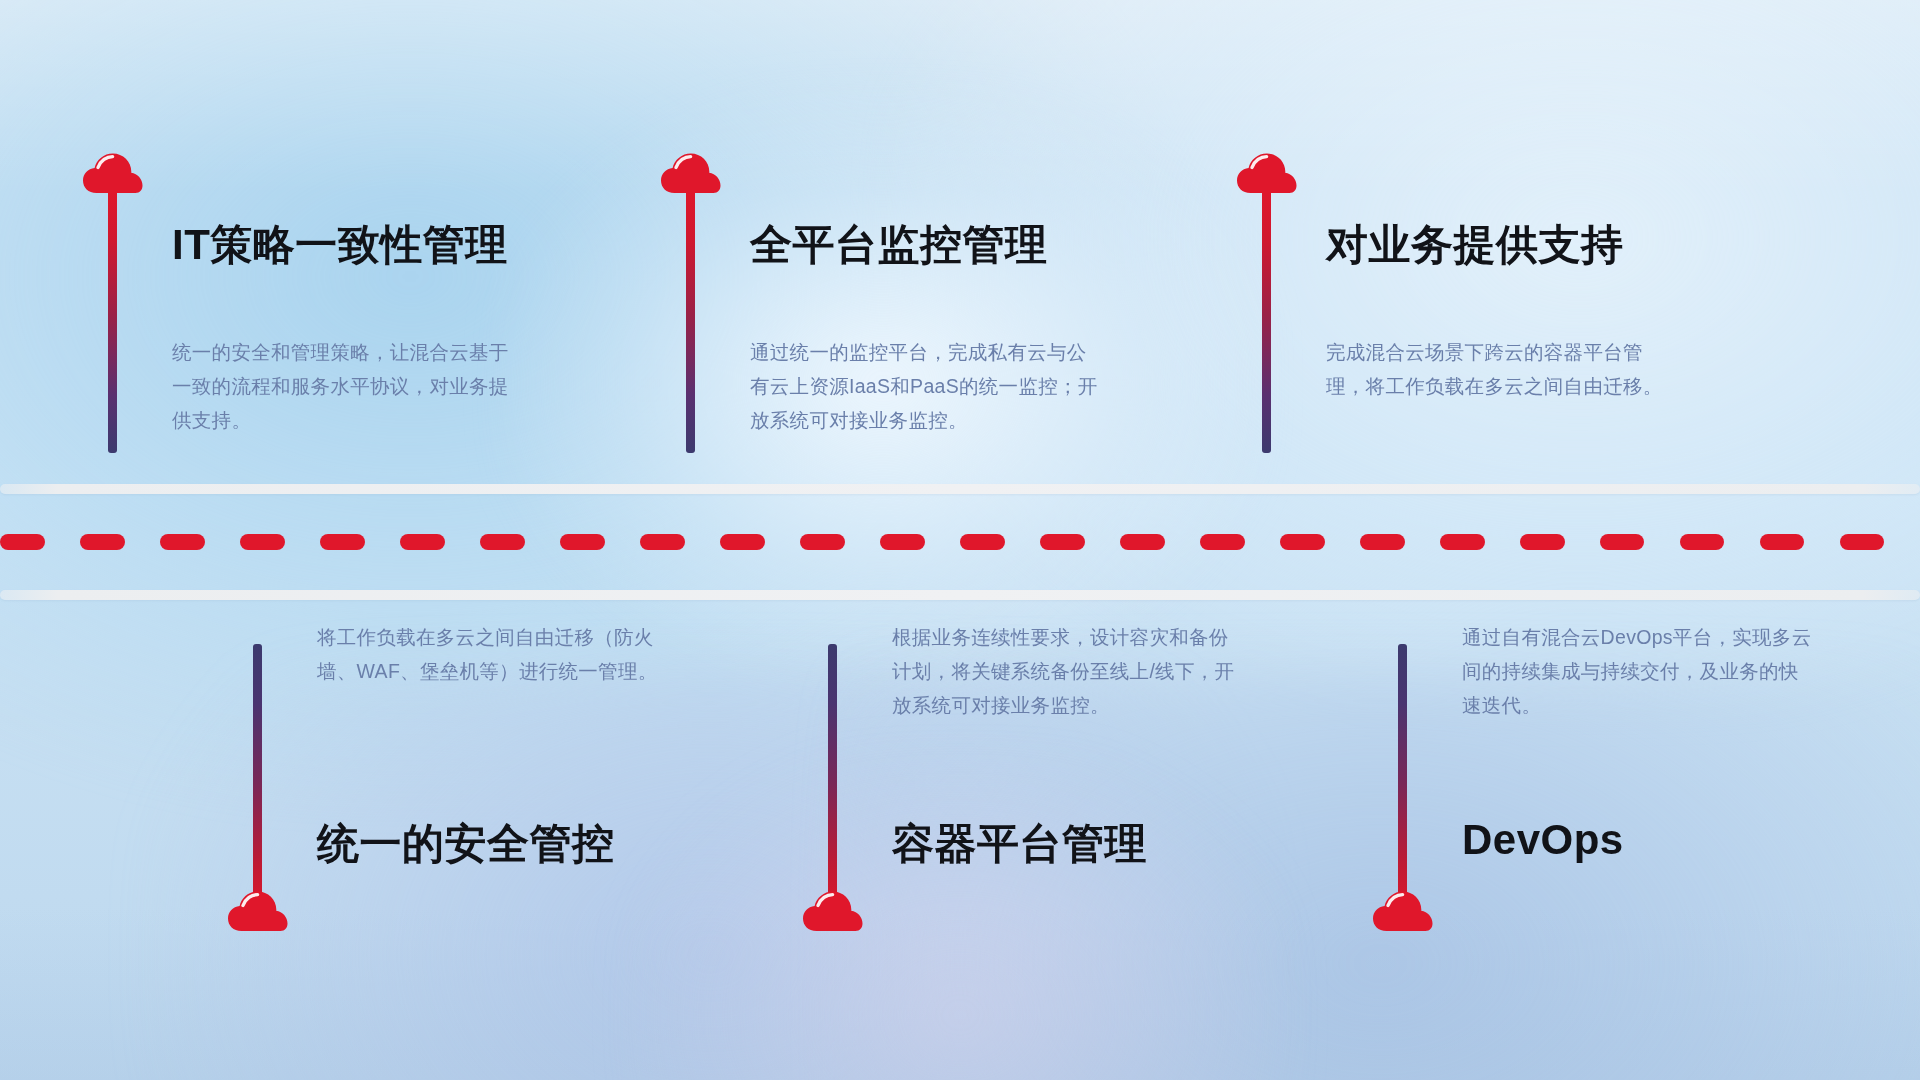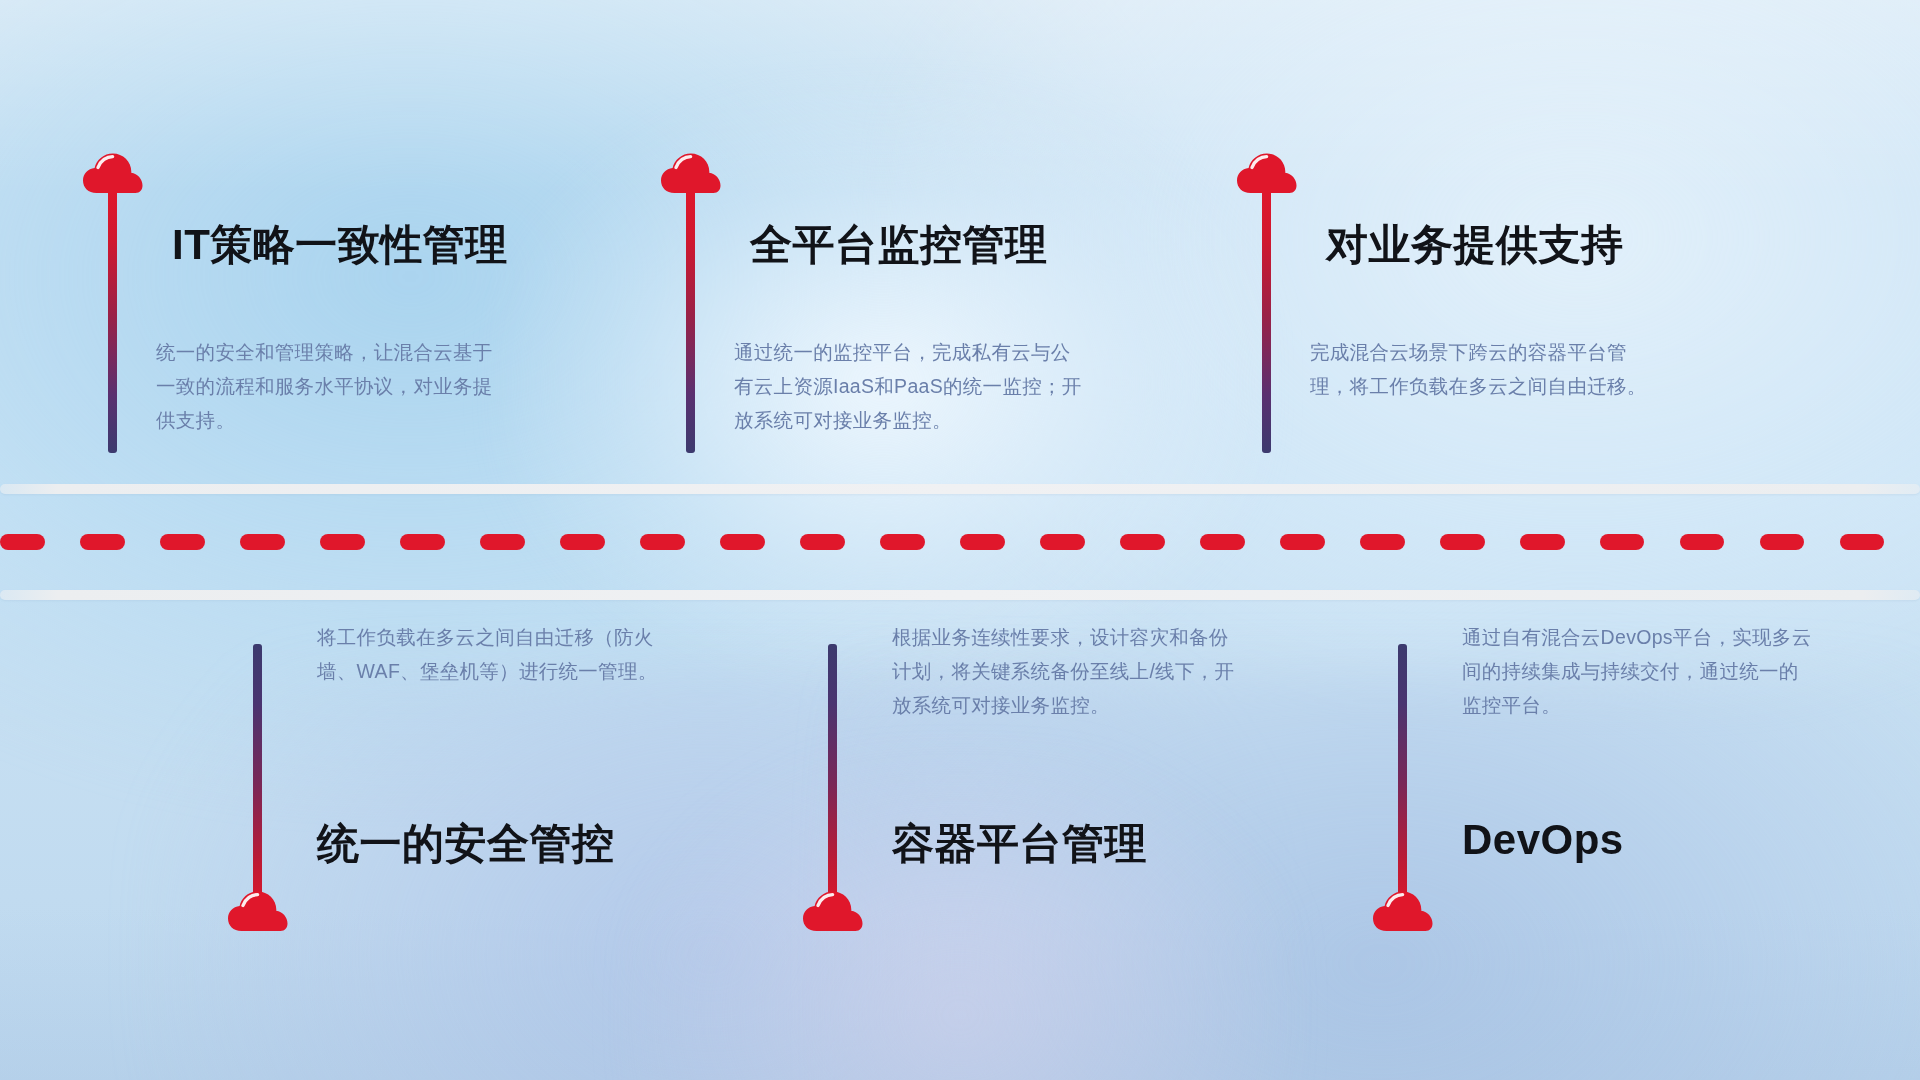--- a/index.html
+++ b/index.html
@@ -168,21 +168,21 @@
     width: 350px;
     letter-spacing: 0.3px;
   }
 
   
   .top-col .stem-wrap { top: 48px; height: 265px; }
   .top-col .stem { top: 0; height: 265px;
     background: linear-gradient(180deg, #e0172b 0%, #d0182f 20%, #9a2147 48%, #5a3070 78%, #3c3a6e 100%); }
   .top-col .cloud { top: 10px; left: -18px; }
   .top-col .heading { top: 77px; left: 72px; }
-  .top-col .body-text { top: 195px; left: 56px; }
+  .top-col .body-text { top: 195px; left: 72px; }
 
   
   .bot-col .stem-wrap { top: 24px; height: 270px; }
   .bot-col .stem { top: 0; height: 270px;
     background: linear-gradient(180deg, #3c3a6e 0%, #4a3470 22%, #7a2757 52%, #c01a33 82%, #e0172b 100%); }
   .bot-col .cloud { top: 268px; left: -18px; }
   .bot-col .heading { top: 196px; left: 72px; text-align: right; }
   .bot-col .body-text { top: 0px; left: 72px; }
 </style>
 </head>
@@ -326,17 +326,17 @@
   <div class="col bot-col" id="col-bot-2" style="left:1390px; top:620px;">
     <div class="stem-wrap">
       <div class="stem"></div>
     </div>
     <div class="cloud">
       <svg viewBox="0 0 62 44" width="62" height="44" aria-hidden="true">
         <path d="M14.5 43 C6.2 43 1 37.4 1 30.4 C1 23.9 6.0 18.6 12.6 18.0 C14.4 9.6 21.9 3.4 30.8 3.4 C41.0 3.4 49.3 11.5 49.3 21.5 C49.3 21.9 49.3 22.3 49.2 22.7 C55.6 23.6 60.5 29.0 60.5 35.5 C60.5 39.7 58.0 43 53.4 43 Z" fill="#E0172B"></path>
         <path d="M16.0 17.5 C18.6 10.6 24.6 6.6 30.6 6.6" stroke="#FFFFFF" stroke-width="3.4" stroke-linecap="round" fill="none" opacity="0.92"></path>
       </svg>
     </div>
-    <div class="body-text">通过自有混合云DevOps平台，实现多云间的持续集成与持续交付，通过统一的监控平台。</div>
+    <div class="body-text">通过自有混合云DevOps平台，实现多云间的持续集成与持续交付，及业务的快速迭代。</div>
     <div class="heading latin">DevOps</div>
   </div>
 
 </div>
 
 </body></html>

